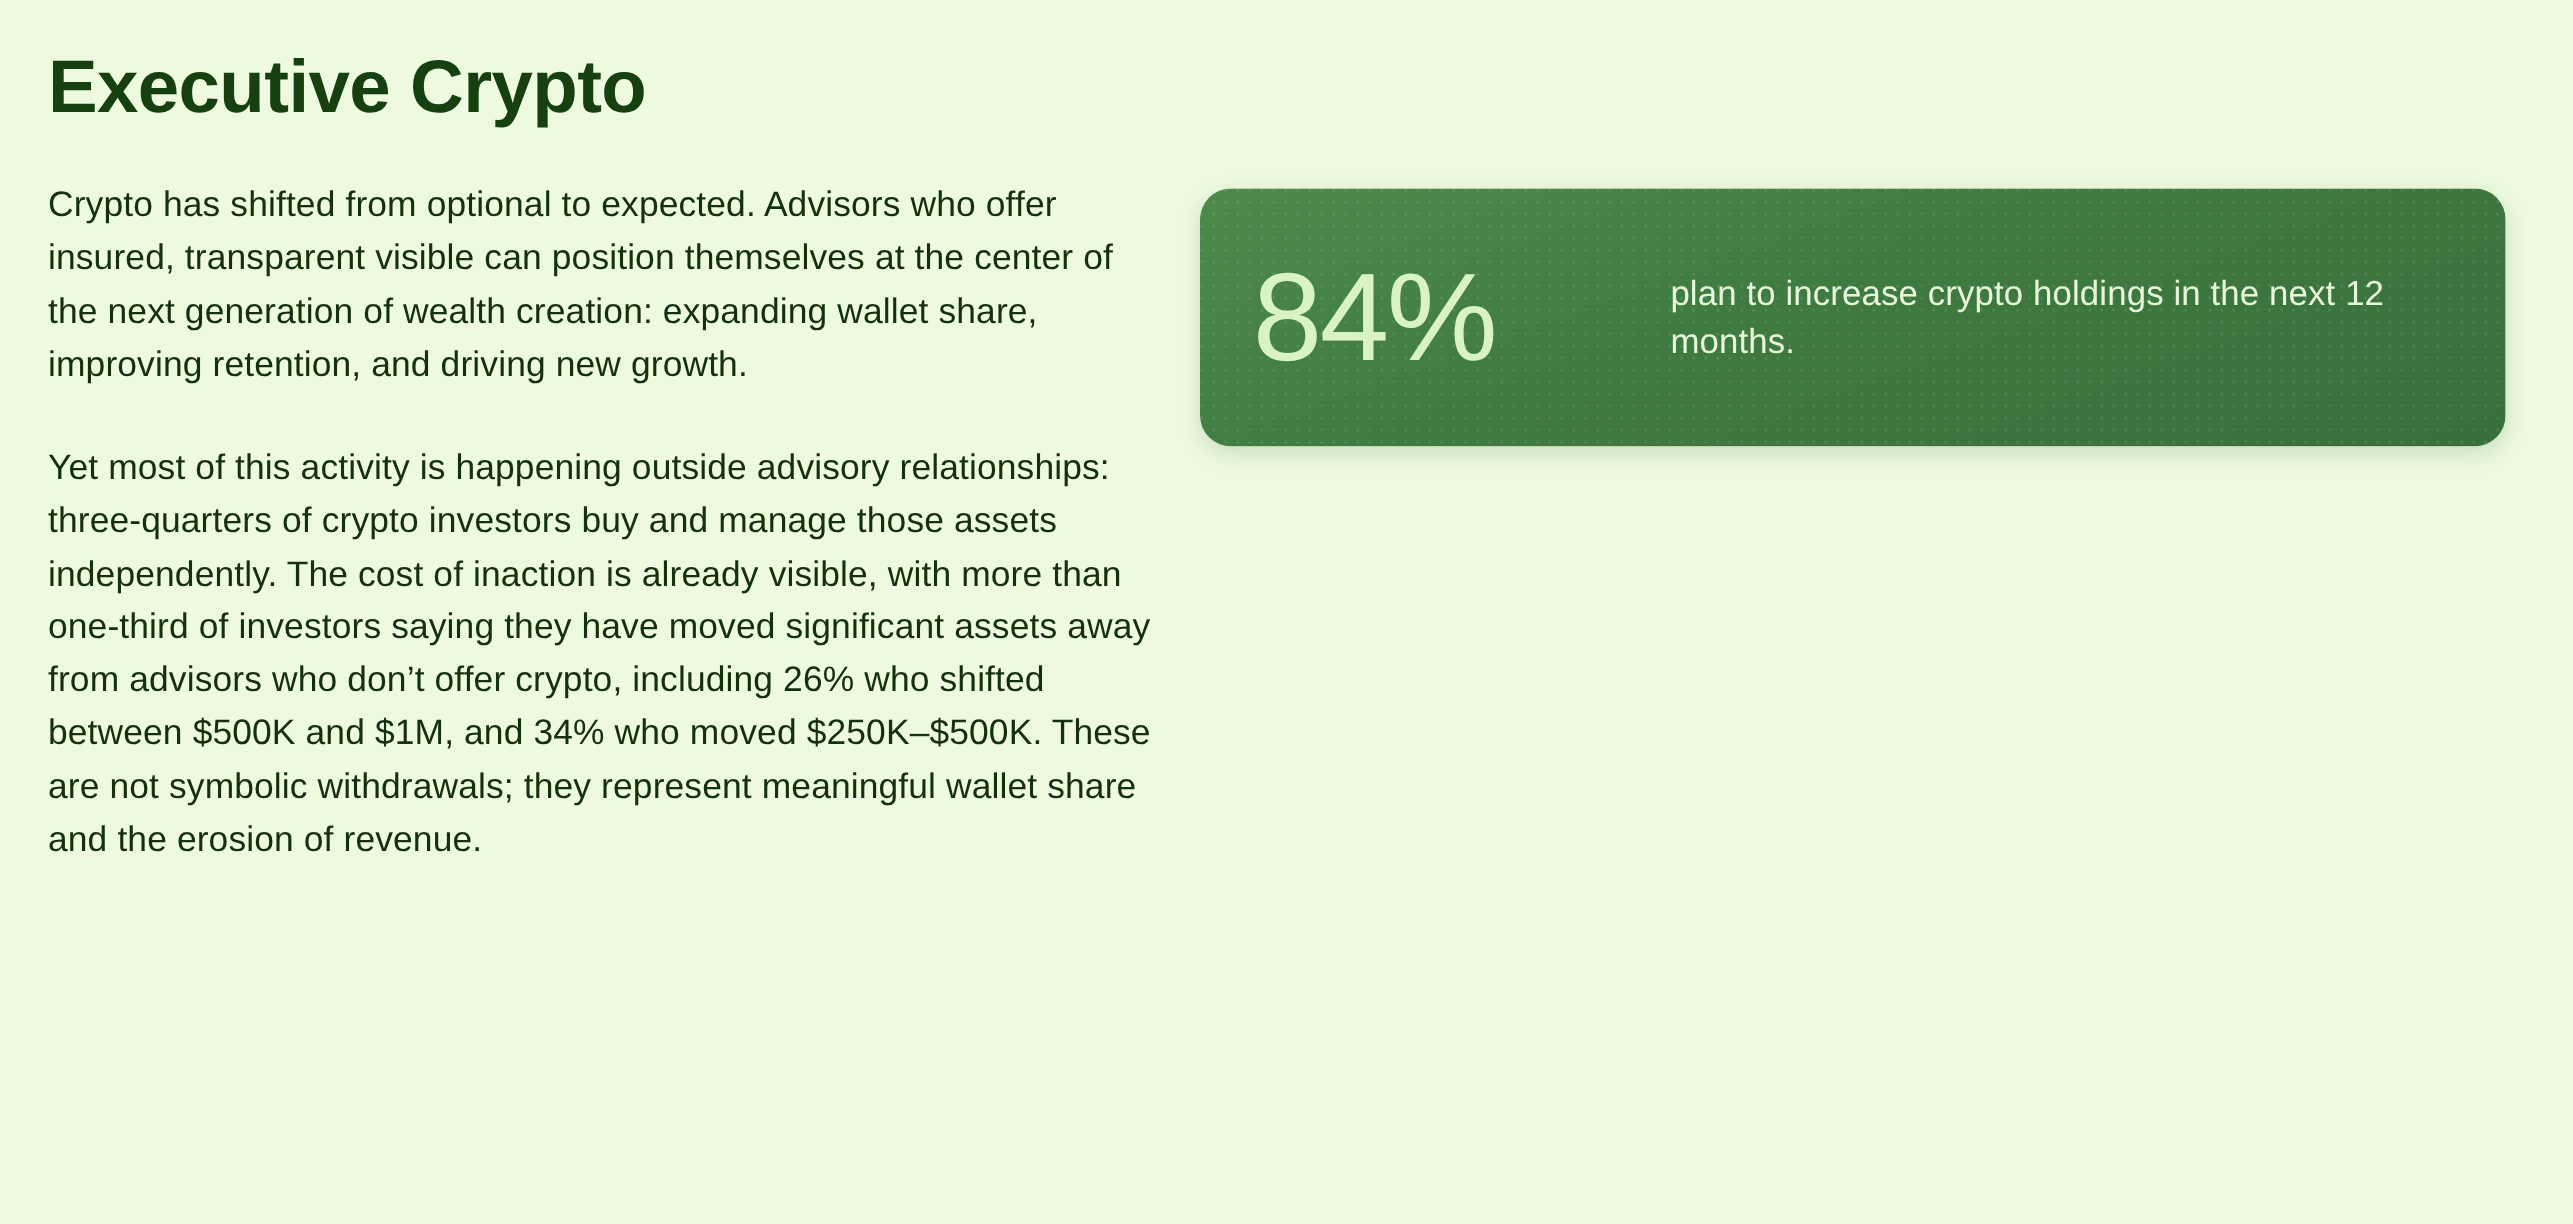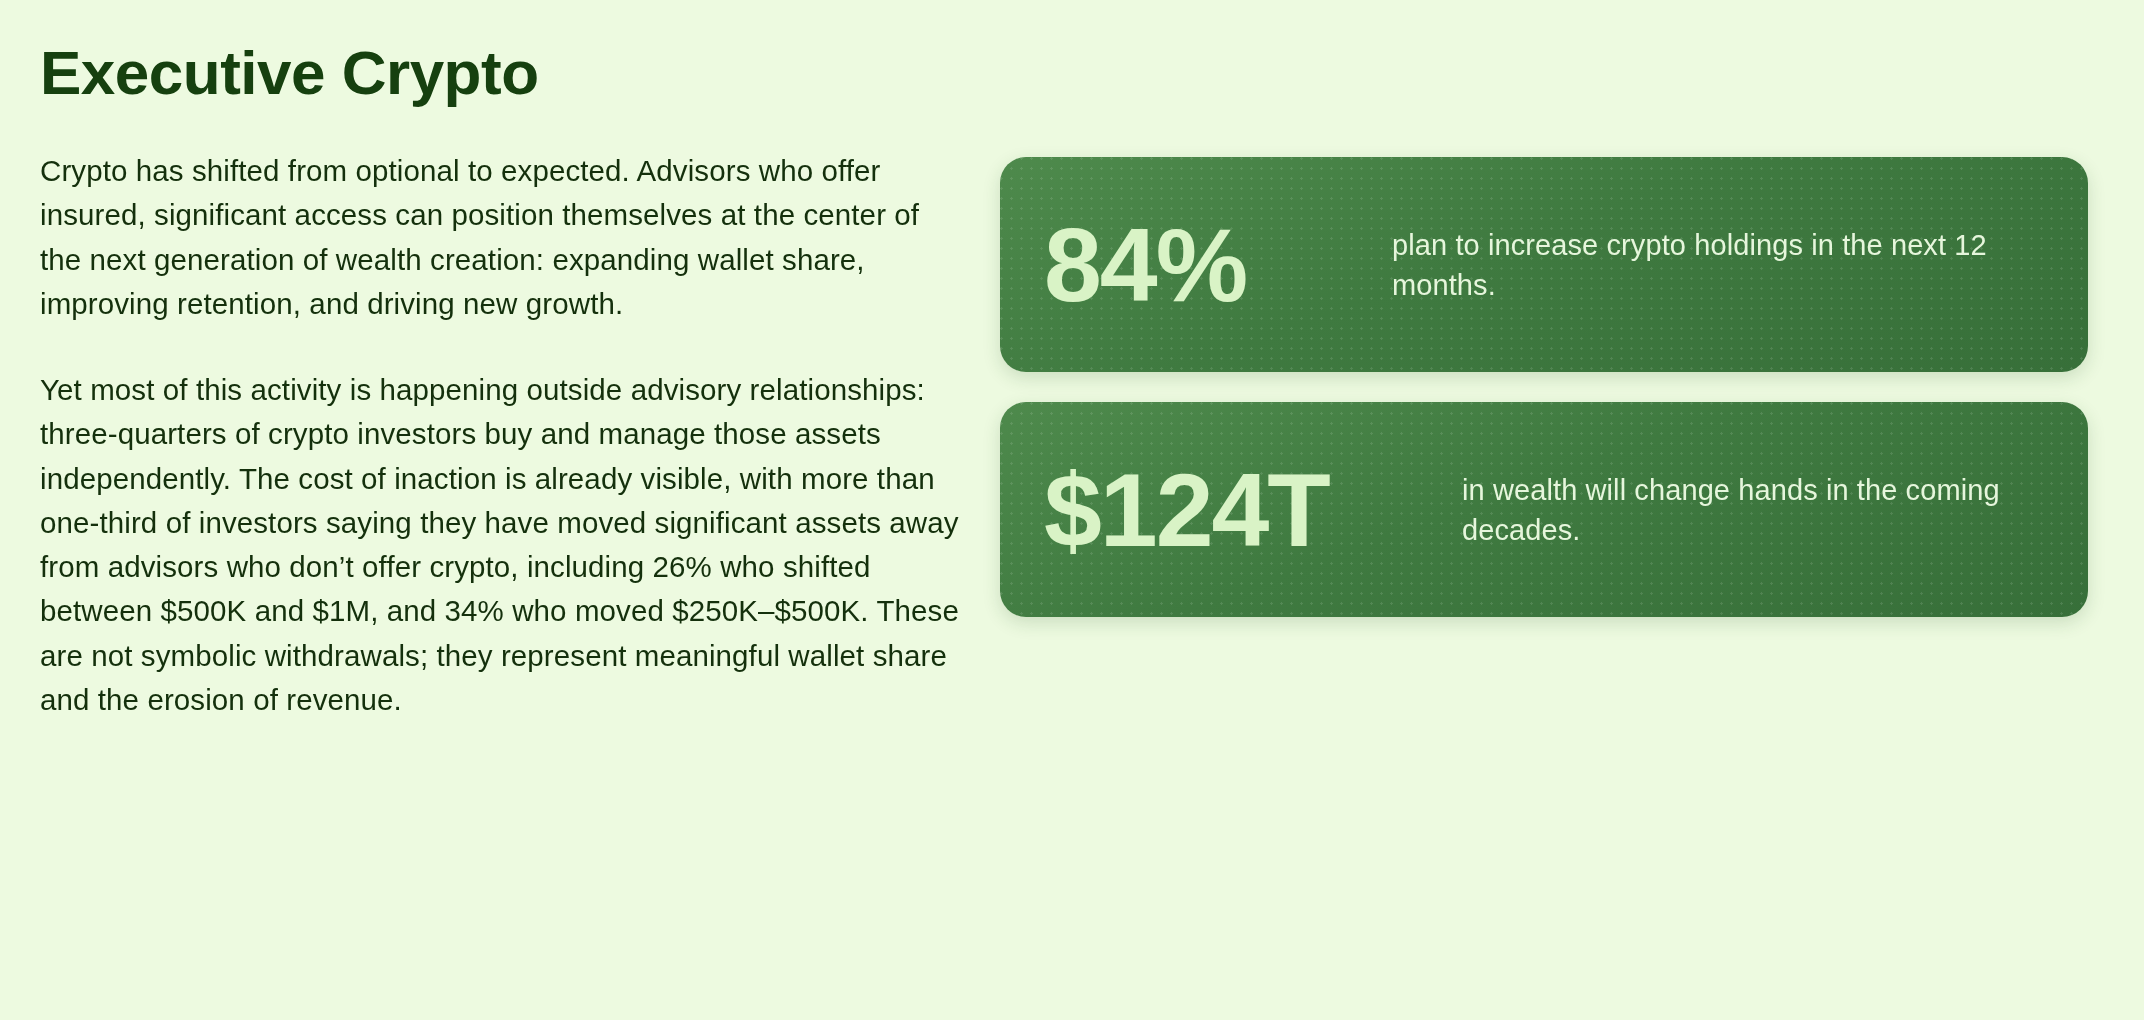--- a/index.html
+++ b/index.html
@@ -69,21 +69,21 @@
     display: flex;
     flex-direction: row;
     align-items: center;
     box-sizing: border-box;
     padding: 26px 40px 26px 44px;
     min-height: 215px;
   }
   .stat-value {
     font-size: 104px;
     line-height: 1;
-    font-weight: 700;
+    font-weight: 400;
     color: #d9f3c6;
     letter-spacing: -2px;
     white-space: nowrap;
     flex: 0 0 auto;
     min-width: 330px;
   }
   .stat-desc {
     font-size: 29px;
     line-height: 1.38;
     color: #e6f6dc;
@@ -96,32 +96,28 @@
 </head>
 <body>
 
 <div class="page">
 
   <h1 class="page-title">Executive Crypto</h1>
 
   <div class="content">
 
     <div class="left-col">
-      <p class="body-par">Crypto has shifted from optional to expected. Advisors who offer insured, significant access can position themselves at the center of the next generation of wealth creation: expanding wallet share, improving retention, and driving new growth.</p>
+      <p class="body-par">Crypto has shifted from optional to expected. Advisors who offer insured, transparent visible can position themselves at the center of the next generation of wealth creation: expanding wallet share, improving retention, and driving new growth.</p>
       <p class="body-par">Yet most of this activity is happening outside advisory relationships: three-quarters of crypto investors buy and manage those assets independently. The cost of inaction is already visible, with more than one-third of investors saying they have moved significant assets away from advisors who don’t offer crypto, including 26% who shifted between $500K and $1M, and 34% who moved $250K–$500K. These are not symbolic withdrawals; they represent meaningful wallet share and the erosion of revenue.</p>
     </div>
 
     <div class="right-col">
 
       <div class="stat-card card-1">
         <div class="stat-value">84%</div>
         <div class="stat-desc">plan to increase crypto holdings in the next 12 months.</div>
       </div>
 
 
-      <div class="stat-card card-3">
-        <div class="stat-value">$124T</div>
-        <div class="stat-desc">in wealth will change hands in the coming decades.</div>
-      </div>
 
     </div>
   </div>
 </div>
 
 </body></html>

